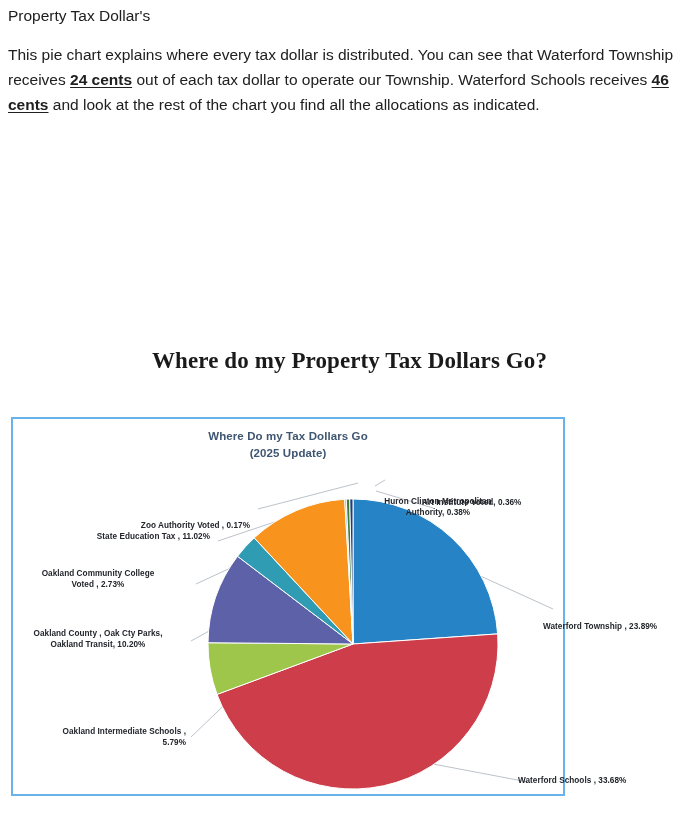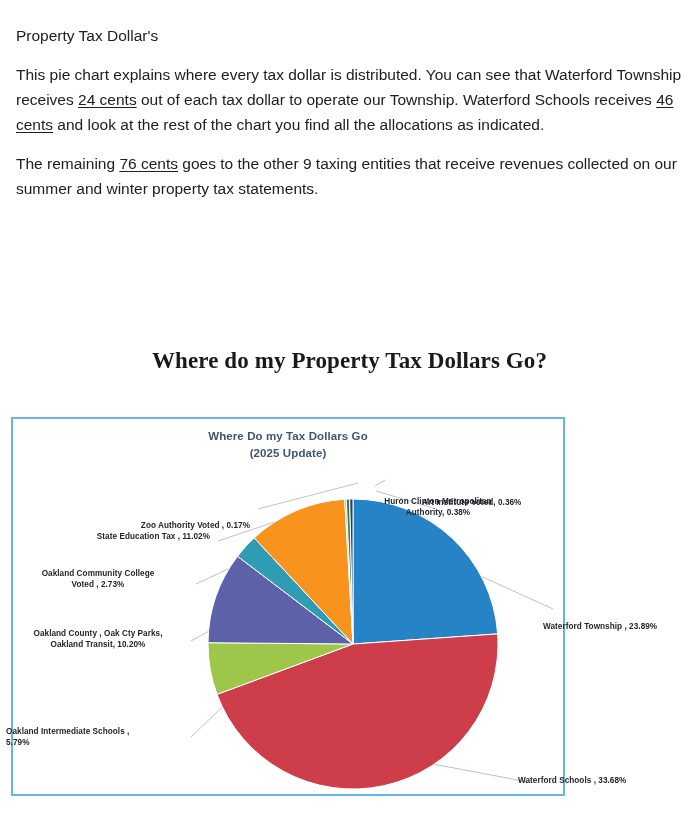--- a/index.html
+++ b/index.html
@@ -13,40 +13,39 @@
     position: relative;
     overflow: hidden;
     font-family: "Liberation Sans", sans-serif;
     color: #1b1b1b;
     -webkit-font-smoothing: antialiased;
   }
 
   
   #article {
     position: absolute;
-    left: 16px;
+    left: 8px;
     top: 0px;
     width: 684px;
-    margin-top: 20px;
   }
   .doc-heading {
     font-size: 15.5px;
     line-height: 1.55;
     margin: 4px 0 14px 0;
     font-weight: 400;
     color: #202020;
   }
   .para {
     font-size: 15.5px;
     line-height: 1.62;
     margin: 0 0 14px 0;
     color: #202020;
   }
   .emph {
-    font-weight: 400;
+    font-weight: 700;
     text-decoration: underline;
     text-underline-offset: 2px;
   }
 
   
   #chart-headline {
     position: absolute;
     left: 0;
     top: 348px;
     width: 699px;
@@ -106,29 +105,28 @@
   .callout.left  { text-align: center; }
 
   #lbl-huron    { left: 373px; top: 496px; width: 130px; text-align: center; }
   #lbl-art      { left: 422px; top: 497px; width: 150px; text-align: left; }
   #lbl-township { left: 543px; top: 600px; width: 150px; text-align: left; margin-top: 21px; }
   #lbl-schools  { left: 518px; top: 775px; width: 170px; text-align: left; }
   #lbl-zoo      { left: 90px;  top: 520px; width: 160px; text-align: right; }
   #lbl-state    { left: 42px;  top: 531px; width: 168px; text-align: right; }
   #lbl-occ      { left: 10px;  top: 568px; width: 176px; text-align: center; }
   #lbl-county   { left: 8px;   top: 628px; width: 180px; }
-  #lbl-oisd     { left: 6px;   top: 726px; width: 180px; text-align: left; }
+  #lbl-oisd     { left: 6px;   top: 726px; width: 180px; text-align: right; }
 </style>
 </head>
 <body>
 
 <div id="article">
   <div class="doc-heading">Property Tax Dollar's</div>
   <p class="para" id="para-1"><span>This pie chart explains where every tax dollar is distributed. You can see that Waterford Township receives </span><span class="emph">24 cents</span><span> out of each tax dollar to operate our Township. Waterford Schools receives </span><span class="emph">46 cents</span><span> and look at the rest of the chart you find all the allocations as indicated.</span></p>
-  <p class="para" id="para-3"><span>The remaining </span><span class="emph">76 cents</span><span> goes to the other 9 taxing entities that receive revenues collected on our summer and winter property tax statements.</span></p>
 </div>
 
 <div id="chart-headline">Where do my Property Tax Dollars Go?</div>
 
 <div id="chart-frame">
   <div id="inner-title">
     <span>Where Do my Tax Dollars Go</span>
     <span class="line2">(2025 Update)</span>
   </div>
 

